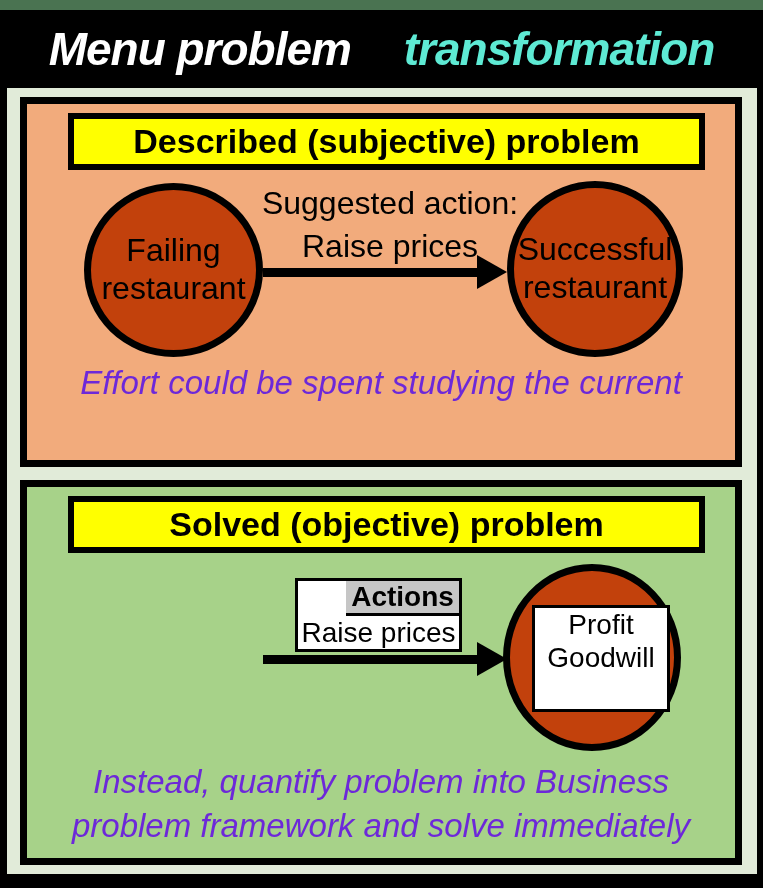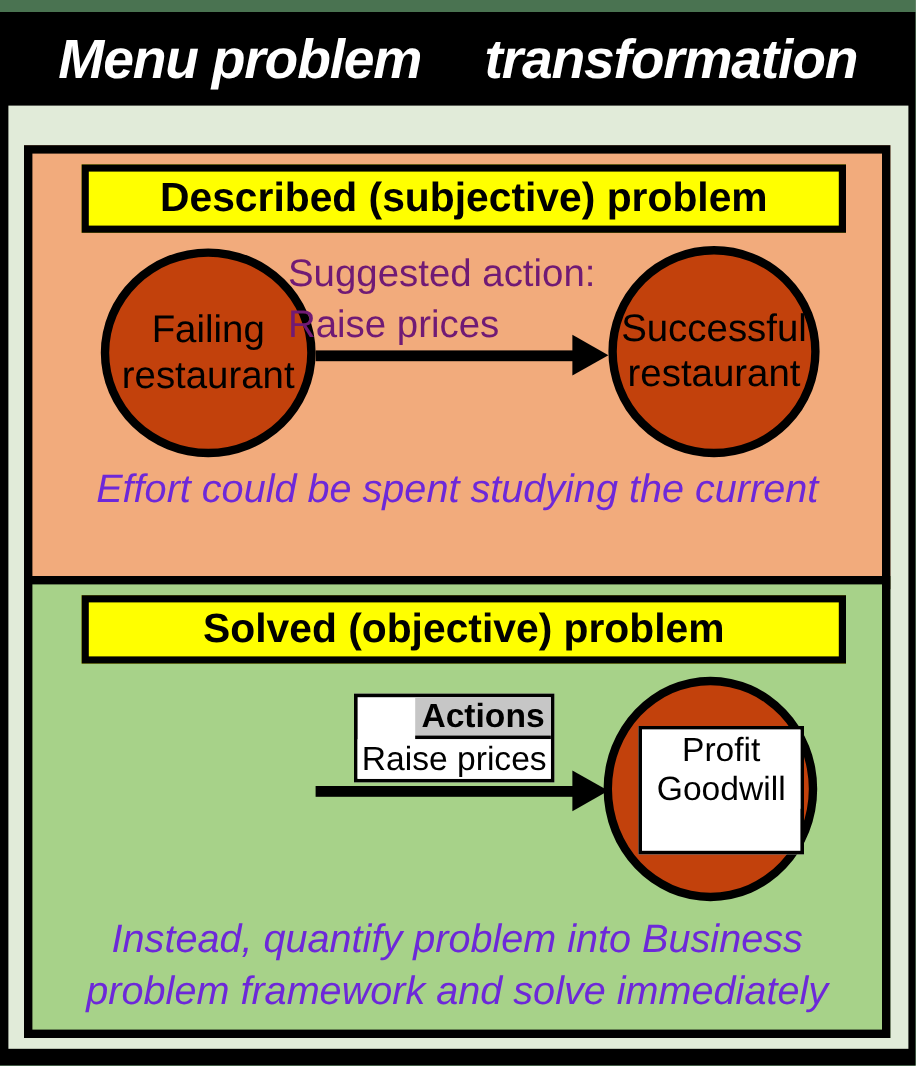--- a/index.html
+++ b/index.html
@@ -11,30 +11,30 @@
   .slide {
     position: absolute; left: 0; top: 10px; width: 763px; height: 878px;
     background: #000;
   }
   .main-title {
     position: absolute; left: 0; top: 10px; width: 763px; height: 78px;
     line-height: 78px; text-align: center;
     font-size: 46px; font-weight: bold; font-style: italic;
     color: #ffffff; letter-spacing: -1px;
   }
-  .main-title .accent { color: #ffffff; margin-left: 41px; }
+  .main-title .accent { color: #5eead4; margin-left: 41px; }
   .canvas {
     position: absolute; left: 7px; top: 88px; width: 750px; height: 786px;
     background: #e1ebd9;
   }
   .panel {
     position: absolute; left: 20px; width: 722px;
     border: 7px solid #000;
   }
-  .panel-described { top: 97px; height: 370px; background: #f2ab7c; margin-top: 24px; }
+  .panel-described { top: 97px; height: 370px; background: #f2ab7c; }
   .panel-solved   { top: 480px; height: 385px; background: #a7d289; }
   .panel-header {
     position: absolute; left: 41px; top: 9px; width: 637px; height: 57px;
     background: #ffff00; border: 6px solid #000;
     display: flex; align-items: center; justify-content: center;
     font-size: 34px; font-weight: bold; color: #000;
   }
   .node-circle {
     position: absolute; background: #c2410c; border: 7px solid #000;
     border-radius: 50%;
@@ -48,22 +48,22 @@
   .arrow-head {
     position: absolute; width: 0; height: 0;
     border-top: 17px solid transparent; border-bottom: 17px solid transparent;
     border-left: 30px solid #000;
   }
   .line-described { left: 236px; top: 164px; width: 216px; }
   .head-described { left: 450px; top: 151px; }
   .line-solved { left: 236px; top: 168px; width: 216px; }
   .head-solved { left: 450px; top: 155px; }
   .arrow-label {
-    position: absolute; left: 213px; width: 300px; text-align: left;
-    font-size: 32px; color: #701a75; white-space: nowrap;
+    position: absolute; left: 213px; width: 300px; text-align: center;
+    font-size: 32px; color: #000000; white-space: nowrap;
   }
   .arrow-label-1 { top: 81px; }
   .arrow-label-2 { top: 124px; }
   .caption {
     position: absolute; left: 0; width: 708px; text-align: center;
     font-size: 33px; font-style: italic; color: #6d28d9; line-height: 44px;
   }
   .caption-described { top: 257px; }
   .caption-solved { top: 273px; }
   .mini-table {

